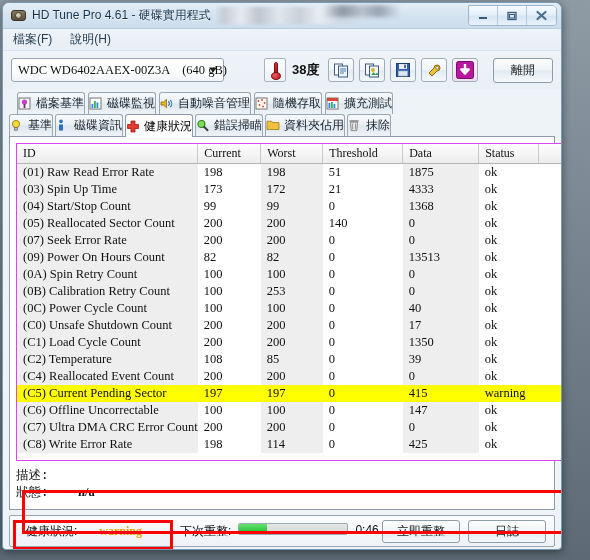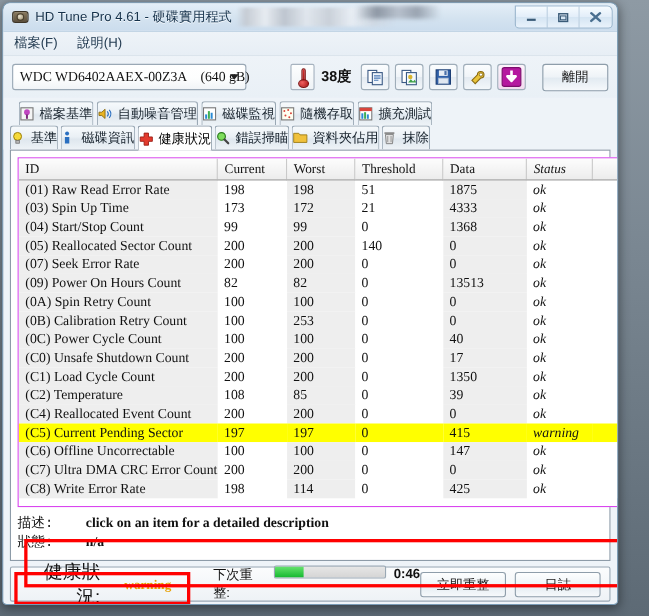--- a/index.html
+++ b/index.html
@@ -259,21 +259,21 @@
   tbody tr td:nth-child(2),
   tbody tr td:nth-child(4),
   tbody tr td:nth-child(6),
   tbody tr td:nth-child(7) { background: #ffffff; }
   tbody tr.warn td { background: #ffff00 !important; }
   .c-id   { width: 180px; }
   .c-cur  { width: 63px; }
   .c-wor  { width: 62px; }
   .c-thr  { width: 80px; }
   .c-dat  { width: 76px; }
-  .c-sta  { width: 60px; font-style: italic; }
+  .c-sta  { width: 60px; }
   .c-pad  { width: auto; }
 
   #desc-area {
     position:absolute; left: 6px; top: 330px;
     width: 548px;
     font-family: "Liberation Serif", serif;
   }
   .desc-row { display:flex; align-items:baseline; height: 17px; }
   .desc-label { width: 62px; font-size: 12.5px; color:#111; font-family:Liberation Mono, monospace; }
   .desc-value { font-size: 12.5px; font-weight: bold; color:#111; }
@@ -283,36 +283,36 @@
     position: relative;
     margin: 5px 6px 0 6px;
     height: 32px;
     border: 1px solid #9aa8b4;
     border-radius: 2px;
     background: linear-gradient(180deg,#fbfcfd,#eef2f6);
     display:flex; align-items:center;
     padding: 0 8px;
   }
   #health-group { display:flex; align-items:center; gap: 22px; padding-left: 8px; }
-  #health-label { font-size: 17px; color:#111;text-align:right; }
+  #health-label { font-size: 12px; color:#111;text-align:right; }
   #health-value { font-size: 12px; font-weight:bold; color:#e8a000; font-family:"Liberation Serif", serif; }
   #refresh-group { display:flex; align-items:flex-start; gap:7px; margin-left: 38px; }
   #refresh-label { font-size: 12px; color:#111; }
   #progress {
     width: 110px; height: 12px;
     border: 1px solid #9aa8b4;
     border-radius: 2px;
     background: linear-gradient(180deg,#e6e6e6,#d5d5d5);
     overflow:hidden;
   }
   #progress .fill {
     height: 100%;
     background: linear-gradient(180deg,#66e36d,#14b830);
   }
-  #refresh-time { font-size: 12px; font-weight:bold; color:#111; }
+  #refresh-time { font-size: 12px; font-weight:normal; color:#111; }
   #status-buttons { margin-left:auto; display:flex; gap:8px; }
   .sbtn {
     width: 78px; height: 23px;
     border:1px solid #8e9daa;
     border-radius:3px;
     background: linear-gradient(180deg,#fdfefe 0%,#eff4f8 48%,#e2eaf1 52%,#f6f9fb 100%);
     display:flex;align-items:center;justify-content:center;
     font-size:12px;color:#1b1b1b;
   }
 
@@ -429,37 +429,37 @@
           <svg width="13" height="13" viewBox="0 0 13 13">
               <rect x="1" y="1" width="11" height="11" fill="#f4f4f4" stroke="#777"></rect>
               <circle cx="6.5" cy="5" r="2.6" fill="#c045c0"></circle>
               <rect x="5.6" y="7" width="1.8" height="4" fill="#7a2a7a"></rect>
             </svg>
         </span>
         <span>檔案基準</span>
       </div>
       <div class="tab">
         <span class="ticon">
-          <svg width="14" height="13" viewBox="0 0 14 13">
-              <path d="M1 5h2.5L6.5 2.3v8.4L3.5 8H1z" fill="#e8b423" stroke="#8a6a12" stroke-width=".8"></path>
-              <path d="M8.4 4.2a3.4 3.4 0 0 1 0 4.6M10.3 2.8a5.6 5.6 0 0 1 0 7.4" stroke="#2a6fc0" stroke-width="1.1" fill="none"></path>
-            </svg>
-        </span>
-        <span>自動噪音管理</span>
-      </div>
-      <div class="tab">
-        <span class="ticon">
           <svg width="13" height="13" viewBox="0 0 13 13">
               <rect x="1" y="1" width="11" height="11" fill="#fff" stroke="#777"></rect>
               <rect x="2.5" y="7" width="1.8" height="4" fill="#2a8ad4"></rect>
               <rect x="5" y="4" width="1.8" height="7" fill="#3fae52"></rect>
               <rect x="7.5" y="5.5" width="1.8" height="5.5" fill="#2a8ad4"></rect>
             </svg>
         </span>
         <span>磁碟監視</span>
+      </div>
+      <div class="tab">
+        <span class="ticon">
+          <svg width="14" height="13" viewBox="0 0 14 13">
+              <path d="M1 5h2.5L6.5 2.3v8.4L3.5 8H1z" fill="#e8b423" stroke="#8a6a12" stroke-width=".8"></path>
+              <path d="M8.4 4.2a3.4 3.4 0 0 1 0 4.6M10.3 2.8a5.6 5.6 0 0 1 0 7.4" stroke="#2a6fc0" stroke-width="1.1" fill="none"></path>
+            </svg>
+        </span>
+        <span>自動噪音管理</span>
       </div>
       <div class="tab">
         <span class="ticon">
           <svg width="13" height="13" viewBox="0 0 13 13">
               <rect x="1" y="1" width="11" height="11" fill="#fffef0" stroke="#777"></rect>
               <g fill="#d8453c">
                 <circle cx="3.5" cy="4" r=".9"></circle>
                 <circle cx="7" cy="3" r=".9"></circle>
                 <circle cx="9.5" cy="6" r=".9"></circle>
                 <circle cx="4.5" cy="8" r=".9"></circle>
@@ -711,21 +711,20 @@
               <td class="c-sta">ok</td>
               <td class="c-pad"></td>
             </tr>
           </tbody>
       </table>
     </div>
 
     <div id="desc-area">
       <div class="desc-row">
         <span class="desc-label">描述:</span>
-        <span class="desc-value">click on an item for a detailed description</span>
       </div>
       <div class="desc-row">
         <span class="desc-label">狀態:</span>
         <span class="desc-value">n/a</span>
       </div>
     </div>
 
     <div class="redbox" id="redbox-row" style="border-color: rgb(255, 0, 0);"></div>
   </div>
 

